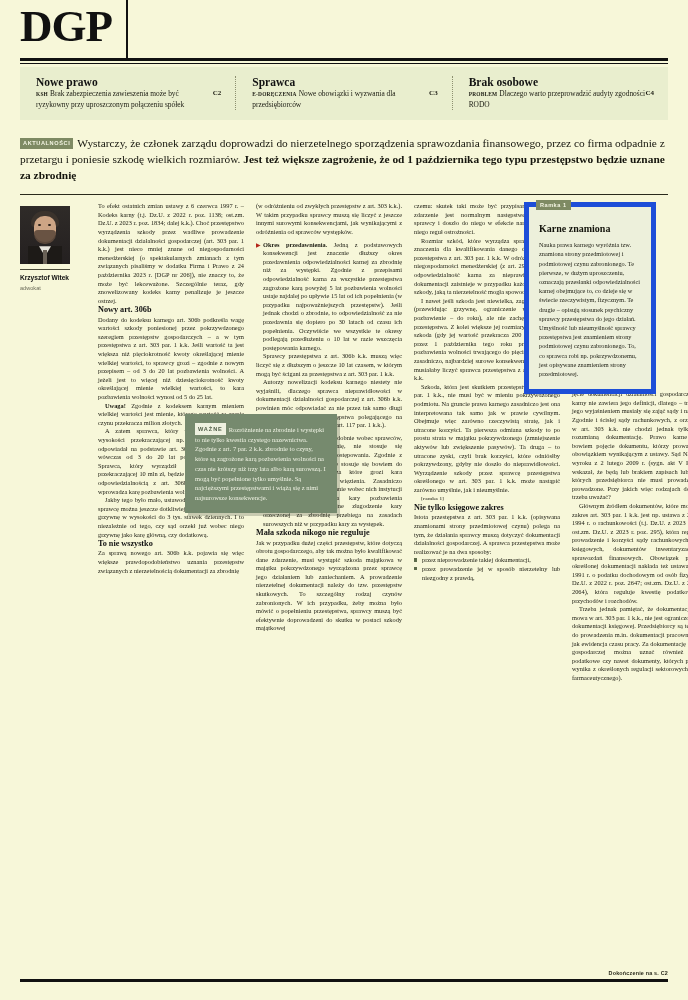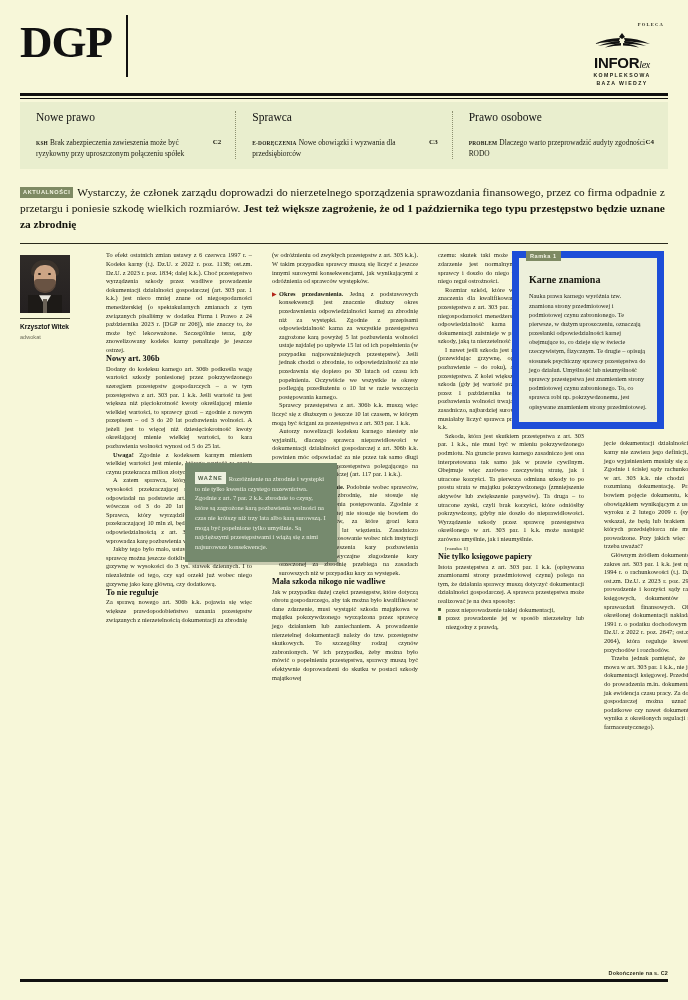--- a/index.html
+++ b/index.html
@@ -6,21 +6,21 @@
   body{
     width:688px;height:1000px;overflow:hidden;
     background:#f7f7d9;
     font-family:"Liberation Serif",serif;
     color:#16170f;
     -webkit-font-smoothing:antialiased;
   }
   .page{position:relative;width:688px;height:1000px;box-sizing:border-box;padding:0 20px;}
 
   
-  .masthead{display:flex;align-items:flex-start;padding-top:16px;}
+  .masthead{display:flex;align-items:flex-start;}
   .mast-left{flex:1 1 auto;}
   .logo-row{display:flex;align-items:center;height:52px;}
   .logo-dgp{
     font-family:"Liberation Serif",serif;font-weight:700;font-size:45px;
     letter-spacing:-1px;line-height:1;color:#111;
   }
   .logo-rule{width:2px;height:62px;background:#111;margin:0 14px;position:relative;top:4px;}
   .logo-title{
     font-family:"Liberation Serif",serif;font-weight:700;font-size:45px;
     line-height:1;color:#111;letter-spacing:-0.5px;
@@ -39,21 +39,21 @@
 
   .mast-rule{height:3px;background:#111;margin-top:6px;}
   .mast-rule2{height:1px;background:#111;margin-top:1.5px;}
 
   
   .teasers{
     display:flex;background:#e9eece;margin-top:3px;padding:9px 0 10px;
   }
   .teaser{flex:1 1 0;padding:0 14px 0 16px;position:relative;}
   .teaser + .teaser{border-left:1px dotted #8d9070;}
-  .teaser-kicker{font-weight:400;font-size:11.5px;color:#111;margin-bottom:14px;font-family:"Liberation Serif",serif;}
+  .teaser-kicker{font-weight:700;font-size:11.5px;color:#111;margin-bottom:0;font-family:"Liberation Serif",serif;}
   .teaser-body{font-size:7.4px;line-height:1.5;color:#1b1b12;}
   .teaser-tag{font-weight:700;font-size:5.4px;letter-spacing:.2px;text-transform:uppercase;margin-right:2px;}
   .teaser-page{font-weight:700;font-size:7px;float:right;}
 
   
   .headline{
     font-weight:700;font-size:33px;line-height:1.18;letter-spacing:-.4px;
     margin:22px 0 0 0;color:#0d0d08;max-width:560px;
   }
 
@@ -64,21 +64,21 @@
     font-family:"Liberation Sans",sans-serif;font-weight:700;
     font-size:5.6px;letter-spacing:.6px;padding:2px 3px 1.5px;
     vertical-align:2px;margin-right:4px;
   }
   .lead-bold{font-weight:700;}
 
   .lead-rule{height:1px;background:#2a2a1c;margin-top:11px;}
 
   
   .body-area{position:relative;margin-top:7px;}
-  .cols{display:flex;gap:20px;}
+  .cols{display:flex;gap:12px;}
   .col{width:140px;flex:0 0 140px;}
   .col.col1{width:66px;flex:0 0 66px;}
   .col.colbody{width:146px;flex:0 0 146px;}
 
   .bodytext{font-size:6.35px;line-height:1.355;text-align:justify;color:#1a1a10;hyphens:auto;}
   .bodytext p{margin:0 0 0 0;text-indent:7px;}
   .bodytext p.first{text-indent:0;}
   .subhead{font-weight:700;font-size:8.2px;line-height:1.25;margin:7px 0 3px;color:#111;text-indent:0 !important;}
   .inline-bold{font-weight:700;}
   .bullet-p{text-indent:0 !important;padding-left:7px;position:relative;margin-top:4px !important;}
@@ -116,22 +116,22 @@
     box-shadow:3px 3px 0 rgba(40,50,35,.22);
   }
   .wazne-tag{
     display:inline-block;background:#eef1e0;color:#4e5c46;
     font-family:"Liberation Sans",sans-serif;font-weight:700;font-size:5.6px;
     letter-spacing:.9px;padding:1.5px 3px;margin-right:3px;vertical-align:1px;
   }
 
   
   .ramka{
-    position:absolute;right:4px;top:0;width:152px;box-sizing:border-box;
-    background:#edf0db;border:7px solid #1d4ed8;padding:9px 10px 11px;
+    position:absolute;right:12px;top:0;width:132px;box-sizing:border-box;
+    background:#edf0db;border:5px solid #1d4ed8;padding:9px 10px 11px;
   }
   .ramka-tag{
     display:inline-block;background:#7e8a63;color:#f3f4e2;
     font-family:"Liberation Sans",sans-serif;font-weight:700;font-size:5.6px;
     letter-spacing:.5px;padding:2px 4px 1.5px;position:absolute;top:-7px;left:7px;
   }
   .ramka-title{font-weight:700;font-size:10px;margin:7px 0 6px;color:#14140c;}
   .ramka-text{font-size:6.3px;line-height:1.46;color:#1c1c12;text-align:left;}
 
   
@@ -144,39 +144,20 @@
 
 <div class="page">
 
   <div class="masthead">
     <div class="mast-left">
       <div class="logo-row">
         <div class="logo-dgp">DGP</div>
         <div class="logo-rule"></div>
       </div>
     </div>
-    <div class="mast-right">
-      <div class="poleca">POLECA</div>
-      <div class="infor-bird">
-        <svg width="60" height="20" viewBox="0 0 60 20" aria-hidden="true">
-          <path d="M30 3 L33 7 L30 9 L27 7 Z" fill="#111"></path>
-          <path d="M28 8 C20 8 10 10 2 14 C12 12 20 12 27 11 Z" fill="#111"></path>
-          <path d="M32 8 C40 8 50 10 58 14 C48 12 40 12 33 11 Z" fill="#111"></path>
-          <path d="M28 11 C21 11 13 13 6 16 C14 14.5 21 14.2 27.5 13.6 Z" fill="#111"></path>
-          <path d="M32 11 C39 11 47 13 54 16 C46 14.5 39 14.2 32.5 13.6 Z" fill="#111"></path>
-          <path d="M29 13 C24 13.4 18 15 13 17.4 C19 16 24.5 15.6 29 15.4 Z" fill="#111"></path>
-          <path d="M31 13 C36 13.4 42 15 47 17.4 C41 16 35.5 15.6 31 15.4 Z" fill="#111"></path>
-        </svg>
-      </div>
-      <div class="infor-word"><span>INFOR</span><i>lex</i></div>
-      <div class="infor-sub">
-        <div>KOMPLEKSOWA</div>
-        <div>BAZA WIEDZY</div>
-      </div>
-    </div>
   </div>
 
   <div class="mast-rule"></div>
   <div class="mast-rule2"></div>
 
   <div class="teasers">
 
     <div class="teaser">
       <div class="teaser-kicker">Nowe prawo</div>
       <div class="teaser-body">
@@ -187,21 +168,21 @@
 
     <div class="teaser">
       <div class="teaser-kicker">Sprawca</div>
       <div class="teaser-body">
         <span class="teaser-page">C3</span>
         <span class="teaser-tag">E-DORĘCZENIA</span><span>Nowe obowiązki i wyzwania dla przedsiębiorców</span>
       </div>
     </div>
 
     <div class="teaser">
-      <div class="teaser-kicker">Prawo osobowe</div>
+      <div class="teaser-kicker">Brak osobowe</div>
       <div class="teaser-body">
         <span class="teaser-page">C4</span>
         <span class="teaser-tag">PROBLEM</span><span>Dlaczego warto przeprowadzić audyty zgodności RODO</span>
       </div>
     </div>
 
   </div>
 
 
   <div class="lead">
@@ -229,41 +210,41 @@
         <div class="author-role">adwokat</div>
       </div>
 
       <div class="col colbody bodytext">
         <p class="first">To efekt ostatnich zmian ustawy z 6 czerwca 1997 r. – Kodeks karny (t.j. Dz.U. z 2022 r. poz. 1138; ost.zm. Dz.U. z 2023 r. poz. 1834; dalej k.k.). Choć przestępstwo wyrządzenia szkody przez wadliwe prowadzenie dokumentacji działalności gospodarczej (art. 303 par. 1 k.k.) jest nieco mniej znane od niegospodarności menedżerskiej (o spektakularnych zmianach z tym związanych pisaliśmy w dodatku Firma i Prawo z 24 października 2023 r. [DGP nr 206]), nie znaczy to, że może być lekceważone. Szczególnie teraz, gdy znowelizowany kodeks karny penalizuje je jeszcze ostrzej.</p>
         <p class="subhead">Nowy art. 306b</p>
         <p class="first">Dodany do kodeksu karnego art. 306b podkreśla wagę wartości szkody poniesionej przez pokrzywdzonego szeregiem przestępstw gospodarczych – a w tym przestępstwa z art. 303 par. 1 k.k. Jeśli wartość ta jest większa niż pięciokrotność kwoty określającej mienie wielkiej wartości, to sprawcy grozi – zgodnie z nowym przepisem – od 3 do 20 lat pozbawienia wolności. A jeżeli jest to więcej niż dziesięciokrotność kwoty określającej mienie wielkiej wartości, to kara pozbawienia wolności wynosi od 5 do 25 lat.</p>
         <p><span class="inline-bold">Uwaga!</span><span> Zgodnie z kodeksem karnym mieniem wielkiej wartości jest mienie, którego wartość w czasie czynu przekracza milion złotych.</span></p>
         <p>A zatem sprawca, który wyrządził szkodę w wysokości przekraczającej np. 5 mln zł, będzie odpowiadał na podstawie art. 306b par. 1 k.k. (grozi wówczas od 3 do 20 lat pozbawienia wolności). Sprawca, który wyrządził szkodę o wartości przekraczającej 10 mln zł, będzie zaś musiał się liczyć z odpowiedzialnością z art. 306b par. 2 k.k., który wprowadza karę pozbawienia wolności od 5 do 25 lat.</p>
         <p>Jakby tego było mało, ustawodawca uznał, że takiego sprawcę można jeszcze dotkliwiej ukarać – skazać go na grzywnę w wysokości do 3 tys. stawek dziennych. I to niezależnie od tego, czy sąd orzekł już wobec niego grzywnę jako karę główną, czy dodatkową.</p>
-        <p class="subhead">To nie reguluje</p>
+        <p class="subhead">To nie wszystko</p>
         <p class="first">Za sprawą nowego art. 306b k.k. pojawia się więc większe prawdopodobieństwo uznania przestępstw związanych z nierzetelnością dokumentacji za zbrodnię</p>
       </div>
 
       <div class="col colbody bodytext">
         <p class="first">(w odróżnieniu od zwykłych przestępstw z art. 303 k.k.). W takim przypadku sprawcy muszą się liczyć z jeszcze innymi surowymi konsekwencjami, jak wynikającymi z odróżnienia od sprawców występków.</p>
         <p class="bullet-p"><span class="bl">▶</span><span class="inline-bold">Okres przedawnienia.</span><span> Jedną z podstawowych konsekwencji jest znacznie dłuższy okres przedawnienia odpowiedzialności karnej za zbrodnię niż za występki. Zgodnie z przepisami odpowiedzialność karna za wszystkie przestępstwa zagrożone karą powyżej 5 lat pozbawienia wolności ustaje najdalej po upływie 15 lat od ich popełnienia (w przypadku najpoważniejszych przestępstw). Jeśli jednak chodzi o zbrodnie, to odpowiedzialność za nie przedawnia się dopiero po 30 latach od czasu ich popełnienia. Oczywiście we wszystkie te okresy podlegają przedłużeniu o 10 lat w razie wszczęcia postępowania karnego.</span></p>
         <p>Sprawcy przestępstwa z art. 306b k.k. muszą więc liczyć się z dłuższym o jeszcze 10 lat czasem, w którym mogą być ścigani za przestępstwa z art. 303 par. 1 k.k.</p>
         <p>Autorzy nowelizacji kodeksu karnego niestety nie wyjaśnili, dlaczego sprawca nieprawidłowości w dokumentacji działalności gospodarczej z art. 306b k.k. powinien móc odpowiadać za nie przez tak samo długi czas jak np. sprawca przestępstwa polegającego na wszczęciu wojny napastniczej (art. 117 par. 1 k.k.).</p>
         <p class="bullet-p"><span class="bl">▶</span><span class="inline-bold">Warunkowe umorzenie.</span><span> Podobnie wobec sprawców, którzy popełniają zbrodnię, nie stosuje się warunkowego umorzenia postępowania. Zgodnie z przepisami instytucji tej nie stosuje się bowiem do sprawców przestępstw, za które grozi kara przekraczająca pięć lat więzienia. Zasadniczo utrudnione jest też zastosowanie wobec nich instytucji warunkowego zawieszenia kary pozbawienia wolności. A nadzwyczajne złagodzenie kary orzeczonej za zbrodnię przebiega na zasadach surowszych niż w przypadku kary za występek.</span></p>
-        <p class="subhead">Mała szkoda nikogo nie wadliwe</p>
+        <p class="subhead">Mała szkoda nikogo nie reguluje</p>
         <p class="first">Jak w przypadku dużej części przestępstw, które dotyczą obrotu gospodarczego, aby tak można było kwalifikować dane zdarzenie, musi wystąpić szkoda majątkowa w majątku pokrzywdzonego wyrządzona przez sprawcę jego działaniem lub zaniechaniem. A prowadzenie nierzetelnej dokumentacji należy do tzw. przestępstw skutkowych. To szczególny rodzaj czynów zabronionych. W ich przypadku, żeby można było mówić o popełnieniu przestępstwa, sprawcy muszą być efektywnie doprowadzeni do skutku w postaci szkody majątkowej</p>
       </div>
 
       <div class="col colbody bodytext">
         <p class="first">czemu: skutek taki może być przypisany, jeśli dane zdarzenie jest normalnym następstwem działania sprawcy i doszło do niego w efekcie naruszenia przez niego reguł ostrożności.</p>
         <p>Rozmiar szkód, które wyrządza sprawca, nie ma znaczenia dla kwalifikowania danego działania jako przestępstwa z art. 303 par. 1 k.k. W odróżnieniu od np. niegospodarności menedżerskiej (z art. 296 par. 1 k.k.) odpowiedzialność karna za nieprawidłowości w dokumentacji zaistnieje w przypadku każdego rozmiaru szkody, jaką ta nierzetelność mogła spowodować.</p>
         <p>I nawet jeśli szkoda jest niewielka, zagrożenie karne (przewidując grzywnę, ograniczenie wolności lub pozbawienie – do roku), ale nie zachęcają istnieniu przestępstwa. Z kolei większe jej rozmiary – tj. znaczna szkoda (gdy jej wartość przekracza 200 tys. zł) – już przez 1 października tego roku prowadziły do pozbawienia wolności trwającego do pięciu lat. Było to, zasadniczo, najbardziej surowe konsekwencje, z którymi musiałaby liczyć sprawca przestępstwa z art. 303 par. 1 k.k.</p>
         <p>Szkoda, która jest skutkiem przestępstwa z art. 303 par. 1 k.k., nie musi być w mieniu pokrzywdzonego podmiotu. Na gruncie prawa karnego zasadniczo jest ona interpretowana tak samo jak w prawie cywilnym. Obejmuje więc zarówno rzeczywistą stratę, jak i utracone korzyści. Ta pierwsza odmiana szkody to po prostu strata w majątku pokrzywdzonego (zmniejszenie aktywów lub zwiększenie pasywów). Ta druga – to utracone zyski, czyli brak korzyści, które odniósłby pokrzywdzony, gdyby nie doszło do nieprawidłowości. Wyrządzenie szkody przez sprawcę przestępstwa określonego w art. 303 par. 1 k.k. może nastąpić zarówno umyślnie, jak i nieumyślnie.</p>
         <p><span class="ref">[ramka 1]</span></p>
-        <p class="subhead">Nie tylko księgowe papiery</p>
+        <p class="subhead">Nie tylko księgowe zakres</p>
         <p class="first">Istota przestępstwa z art. 303 par. 1 k.k. (opisywana znamionami strony przedmiotowej czynu) polega na tym, że działania sprawcy muszą dotyczyć dokumentacji działalności gospodarczej. A sprawca przestępstwa może realizować je na dwa sposoby:</p>
         <p class="sq-p"><span class="sq"></span><span>przez nieprowadzenie takiej dokumentacji,</span></p>
         <p class="sq-p"><span class="sq"></span><span>przez prowadzenie jej w sposób nierzetelny lub niezgodny z prawdą,</span></p>
       </div>
 
       <div class="col colbody bodytext">
         <div style="height:188px"></div>
         <p class="first">jęcie dokumentacji działalności gospodarczej. Kodeks karny nie zawiera jego definicji, dlatego – tradycyjnie – jego wyjaśnieniem musiały się zająć sądy i nauka prawa. Zgodnie i ścisłej sądy rachunkowych, z orzecznictwem w art. 303 k.k. nie chodzi jednak tylko o ściśle rozumianą dokumentację. Prawo karne rozróżnia bowiem pojęcie dokumentu, którzy prowadzenie jest obowiązkiem wynikającym z ustawy. Sąd Najwyższy w wyroku z 2 lutego 2009 r. (sygn. akt V KK 330/08) wskazał, że będą lub brakiem zapisach lub rejestrach, których przedsiębiorca nie musi prowadzić, nie są prowadzone. Przy jakich więc rodzajach dokumentacji trzeba uważać?</p>
         <p>Głównym źródłem dokumentów, które mogą wejść w zakres art. 303 par. 1 k.k. jest np. ustawa z 29 września 1994 r. o rachunkowości (t.j. Dz.U. z 2023 r. poz. 120; ost.zm. Dz.U. z 2023 r. poz. 295), która reguluje m.in. prowadzenie i korzyści sądy rachunkowych, dowodów księgowych, dokumentów inwentaryzacyjnych i sprawozdań finansowych. Obowiązek prowadzenia określonej dokumentacji nakłada też ustawa z 26 lipca 1991 r. o podatku dochodowym od osób fizycznych (t.j. Dz.U. z 2022 r. poz. 2647; ost.zm. Dz.U. z 2023 r. poz. 2064), która reguluje kwestię podatkowej księgi przychodów i rozchodów.</p>
         <p>Trzeba jednak pamiętać, że dokumentacja, o której mowa w art. 303 par. 1 k.k., nie jest ograniczona tylko do dokumentacji księgowej. Przedsiębiorcy są też zmuszeni do prowadzenia m.in. dokumentacji pracowniczej, takiej jak ewidencja czasu pracy. Za dokumentację działalności gospodarczej można uznać również deklaracje podatkowe czy nawet dokumenty, których prowadzenie wynika z określonych regulacji sektorowych (np. prawa farmaceutycznego).</p>

